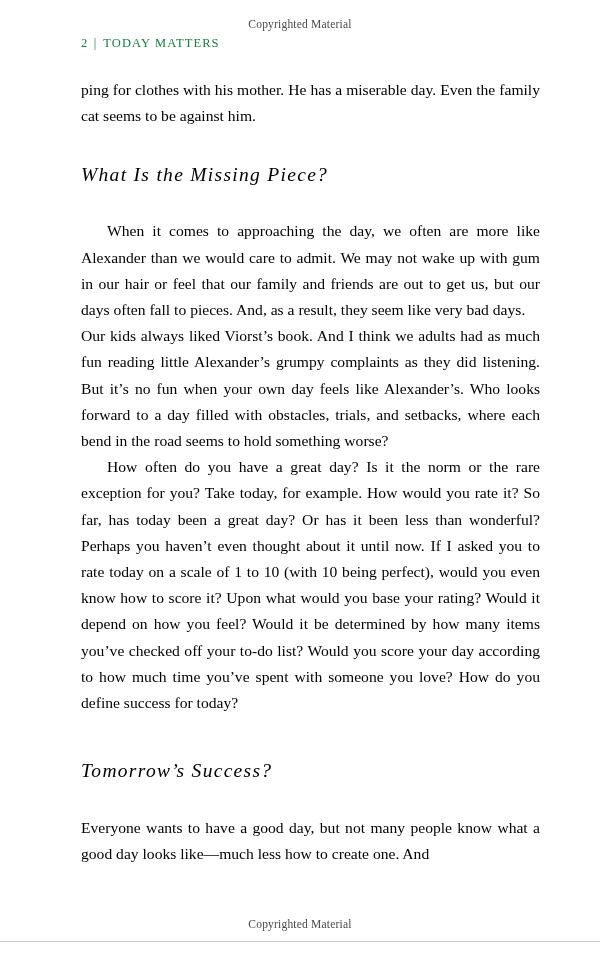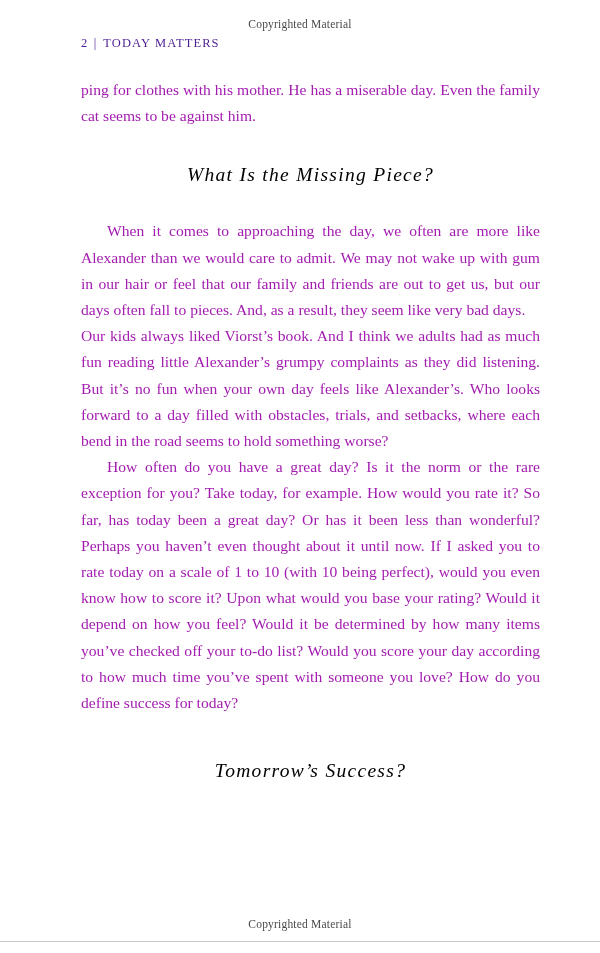--- a/index.html
+++ b/index.html
@@ -47,55 +47,54 @@
     position: absolute;
     left: 81px;
     top: 36px;
     width: 459px;
   }
 
   .running-head {
     font-family: "Liberation Serif", serif;
     font-size: 12.5px;
     letter-spacing: 1.1px;
-    color: #4c1d95;
+    color: #15803d;
     margin: 0 0 26px 0;
     white-space: nowrap;
   }
   .running-head .folio {
     letter-spacing: 0.5px;
   }
   .running-head .sep {
     padding: 0 6px;
   }
 
   p.body {
     font-size: 15.6px;
     line-height: 26.2px;
     margin: 0;
     text-align: justify;
     text-justify: inter-word;
-    color: #a21caf;
+    color: #000000;
   }
   p.body.indent {
     text-indent: 26px;
   }
   p.body + p.body {
     margin-top: 0;
   }
   .ital {
   }
 
   h2.section {
     font-family: "Liberation Serif", serif;
     font-style: italic;
     font-weight: normal;
     font-size: 19.5px;
     letter-spacing: 1.3px;
-    text-align: center;
     margin: 0;
     line-height: 29px;
     color: #000;
   }
   .gap-heading-1-top { height: 31px; }
   .gap-heading-1-bottom { height: 29px; }
   .gap-heading-2-top { height: 40px; }
   .gap-heading-2-bottom { height: 30px; }
 </style>
 </head>
@@ -124,19 +123,20 @@
     <p class="body">Our kids always liked Viorst’s book. And I think we adults had as much fun reading little Alexander’s grumpy complaints as they did listening. But it’s no fun when your own day feels like Alexander’s. Who looks forward to a day filled with obstacles, trials, and setbacks, where each bend in the road seems to hold something worse?</p>
 
     <p class="body indent"><span>How often do you have a </span><span class="ital">great</span><span> day? Is it the norm or the rare exception for you? Take today, for example. How would you rate it? So far, has today been a great day? Or has it been less than wonderful? Perhaps you haven’t even thought about it until now. If I asked you to rate today on a scale of 1 to 10 (with 10 being perfect), would you even know how to score it? Upon what would you base your rating? Would it depend on how you feel? Would it be determined by how many items you’ve checked off your to-do list? Would you score your day according to how much time you’ve spent with someone you love? How do you define success for today?</span></p>
 
     <div class="gap-heading-2-top"></div>
 
     <h2 class="section">Tomorrow’s Success?</h2>
 
     <div class="gap-heading-2-bottom"></div>
 
+    <p class="body">Everyone wants to have a good day, but not many people know what a good day looks like—much less how to create one. And</p>
 
   </div>
 
   <div class="watermark watermark-bottom">Copyrighted Material</div>
   <div class="bottom-rule"></div>
 
 </div>
 
 </body></html>

